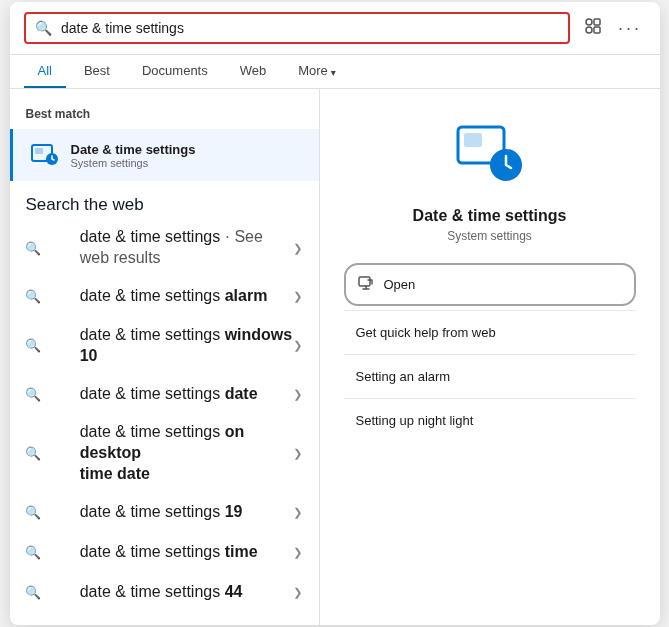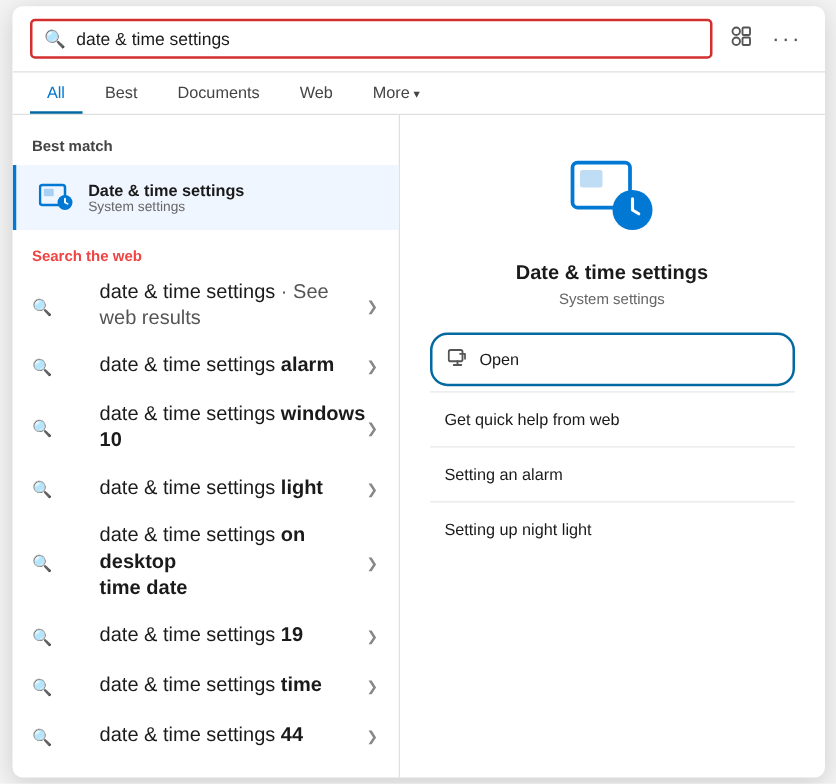--- a/index.html
+++ b/index.html
@@ -126,23 +126,23 @@
     .best-match-text .title {
       font-size: 13px;
       font-weight: 600;
       color: #1a1a1a;
     }
     .best-match-text .subtitle {
       font-size: 11px;
       color: #666;
     }
     .web-section-label {
-      font-size: 12px;
-      font-weight: 700;
-      color: #ef4444;
+      font-size: 17px;
+      font-weight: 400;
+      color: #0f172a;
       padding: 10px 16px 4px;
     }
     .search-item {
       display: flex;
       align-items: center;
       justify-content: space-between;
       padding: 8px 16px;
       cursor: pointer;
       min-height: 40px;
     }
@@ -204,21 +204,21 @@
       display: flex;
       align-items: center;
       gap: 10px;
       padding: 10px 12px;
       cursor: pointer;
       font-size: 13px;
       color: #1a1a1a;
       border-radius: 4px;
     }
     .action-item.primary {
-      border: 2px solid #0369a1;
+      border: 2px solid #a3a3a3;
       border-radius: 14px;
       margin-bottom: 0;
     }
     .action-icon {
       font-size: 14px;
       color: #555;
     }
     .divider {
       height: 1px;
       background: #e8e8e8;
@@ -313,21 +313,21 @@
         <div class="search-item-left">
           <span class="search-item-icon">🔍</span>
           <span class="search-item-text">date &amp; time settings <span class="bold">windows 10</span></span>
         </div>
         <span class="chevron">❯</span>
       </div>
 
       <div class="search-item">
         <div class="search-item-left">
           <span class="search-item-icon">🔍</span>
-          <span class="search-item-text">date &amp; time settings <span class="bold">light</span></span>
+          <span class="search-item-text">date &amp; time settings <span class="bold">date</span></span>
         </div>
         <span class="chevron">❯</span>
       </div>
 
       <div class="search-item">
         <div class="search-item-left">
           <span class="search-item-icon">🔍</span>
           <span class="search-item-text">date &amp; time settings <span class="bold">on desktop<br>time date</span></span>
         </div>
         <span class="chevron">❯</span>

